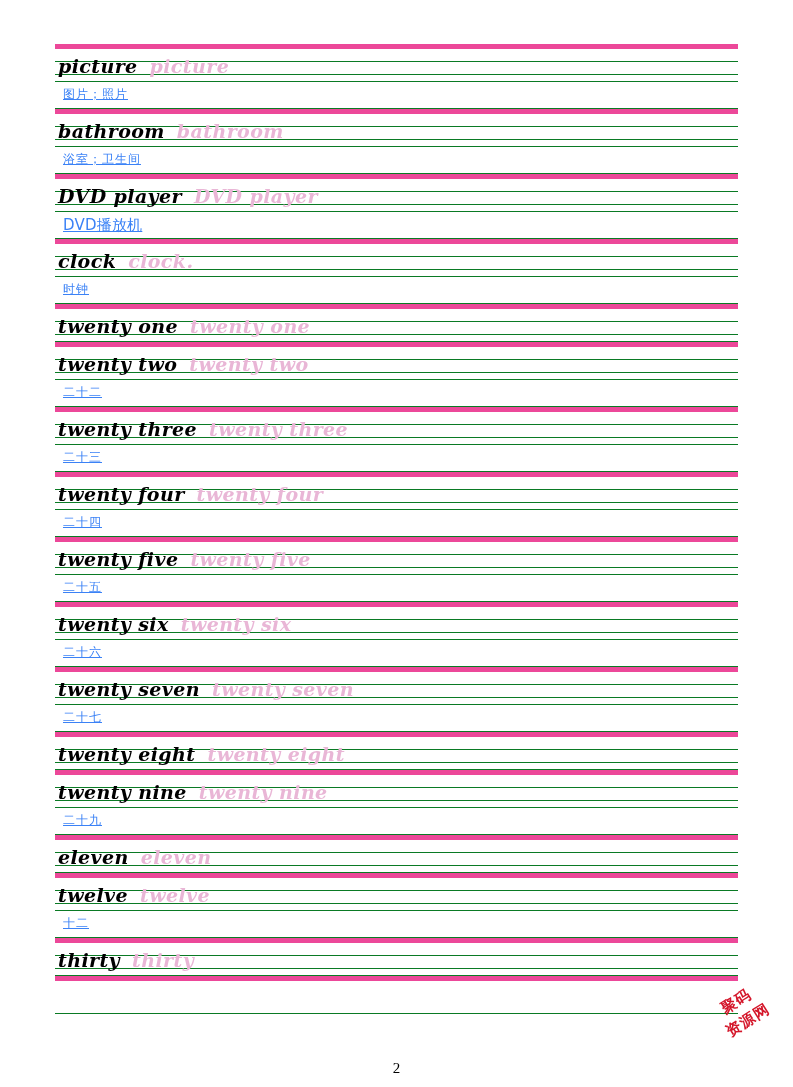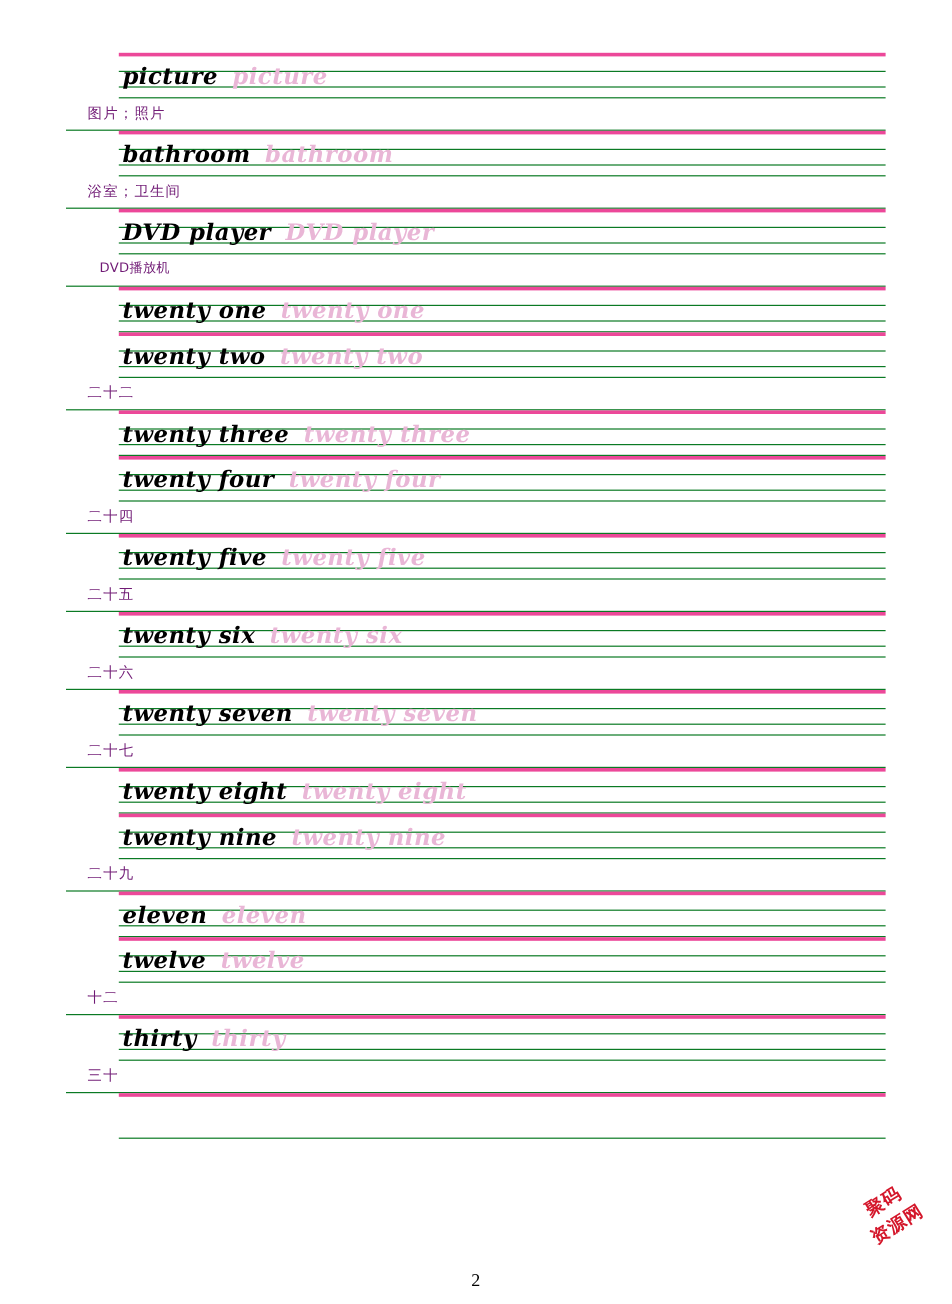--- a/index.html
+++ b/index.html
@@ -32,23 +32,22 @@
   
   .entry {
     position: relative;
   }
 
   
   .rule-block {
     position: relative;
     height: 38px;
     box-sizing: border-box;
-    border-top: 3px solid #ec4899;
+    border-top: 5px solid #ec4899;
     border-bottom: 1px solid #0a7a24;
-    margin-left: 44px;
   }
   .rule-block .inner-line {
     position: absolute;
     left: 0;
     right: 0;
     height: 0;
     border-top: 1px solid #0a7a24;
   }
   .rule-block .inner-line.l1 { top: 12px; }
   .rule-block .inner-line.l2 { top: 25px; }
@@ -86,34 +85,34 @@
 
   
   .gloss-block {
     position: relative;
     height: 27px;
     box-sizing: border-box;
     border-bottom: 1px solid #0a7a24;
   }
   .gloss-text {
     position: absolute;
-    left: 18px;
+    left: 8px;
     top: 4px;
     font-family: "DejaVu Sans", sans-serif;
     font-size: 12px;
-    color: #701a75;
+    color: #3b82f6;
     letter-spacing: 1px;
     white-space: nowrap;
+    text-decoration: underline;
   }
 
   
   .gloss-text.latin {
-    font-size: 11px;
+    font-size: 15px;
     letter-spacing: 0.2px;
-    margin-left: 10px;
   }
 
   .page-number {
     position: absolute;
     left: 0;
     right: 0;
     bottom: 10px;
     text-align: center;
     font-family: "Liberation Serif", serif;
     font-size: 15px;
@@ -200,20 +199,33 @@
         </div>
         <div class="gloss-block">
           <div class="gloss-text latin">DVD播放机</div>
         </div>
       </div>
       <div class="entry">
         <div class="rule-block">
           <div class="inner-line l1"></div>
           <div class="inner-line l2"></div>
           <div class="word-row">
+            <span class="word-main">clock</span>
+            <span class="word-trace">clock.</span>
+          </div>
+        </div>
+        <div class="gloss-block">
+          <div class="gloss-text">时钟</div>
+        </div>
+      </div>
+      <div class="entry">
+        <div class="rule-block">
+          <div class="inner-line l1"></div>
+          <div class="inner-line l2"></div>
+          <div class="word-row">
             <span class="word-main">twenty one</span>
             <span class="word-trace">twenty one</span>
           </div>
         </div>
       </div>
       <div class="entry">
         <div class="rule-block">
           <div class="inner-line l1"></div>
           <div class="inner-line l2"></div>
           <div class="word-row">
@@ -227,20 +239,23 @@
       </div>
       <div class="entry">
         <div class="rule-block">
           <div class="inner-line l1"></div>
           <div class="inner-line l2"></div>
           <div class="word-row">
             <span class="word-main">twenty three</span>
             <span class="word-trace">twenty three</span>
           </div>
         </div>
+        <div class="gloss-block">
+          <div class="gloss-text">二十三</div>
+        </div>
       </div>
       <div class="entry">
         <div class="rule-block">
           <div class="inner-line l1"></div>
           <div class="inner-line l2"></div>
           <div class="word-row">
             <span class="word-main">twenty four</span>
             <span class="word-trace">twenty four</span>
           </div>
         </div>
@@ -334,23 +349,20 @@
         </div>
       </div>
       <div class="entry">
         <div class="rule-block">
           <div class="inner-line l1"></div>
           <div class="inner-line l2"></div>
           <div class="word-row">
             <span class="word-main">thirty</span>
             <span class="word-trace">thirty</span>
           </div>
-        </div>
-        <div class="gloss-block">
-          <div class="gloss-text">三十</div>
         </div>
       </div>
       <div class="entry">
         <div class="rule-block">
           <div class="word-row"></div>
         </div>
       </div>
     </div>
 
   <div class="watermark">

